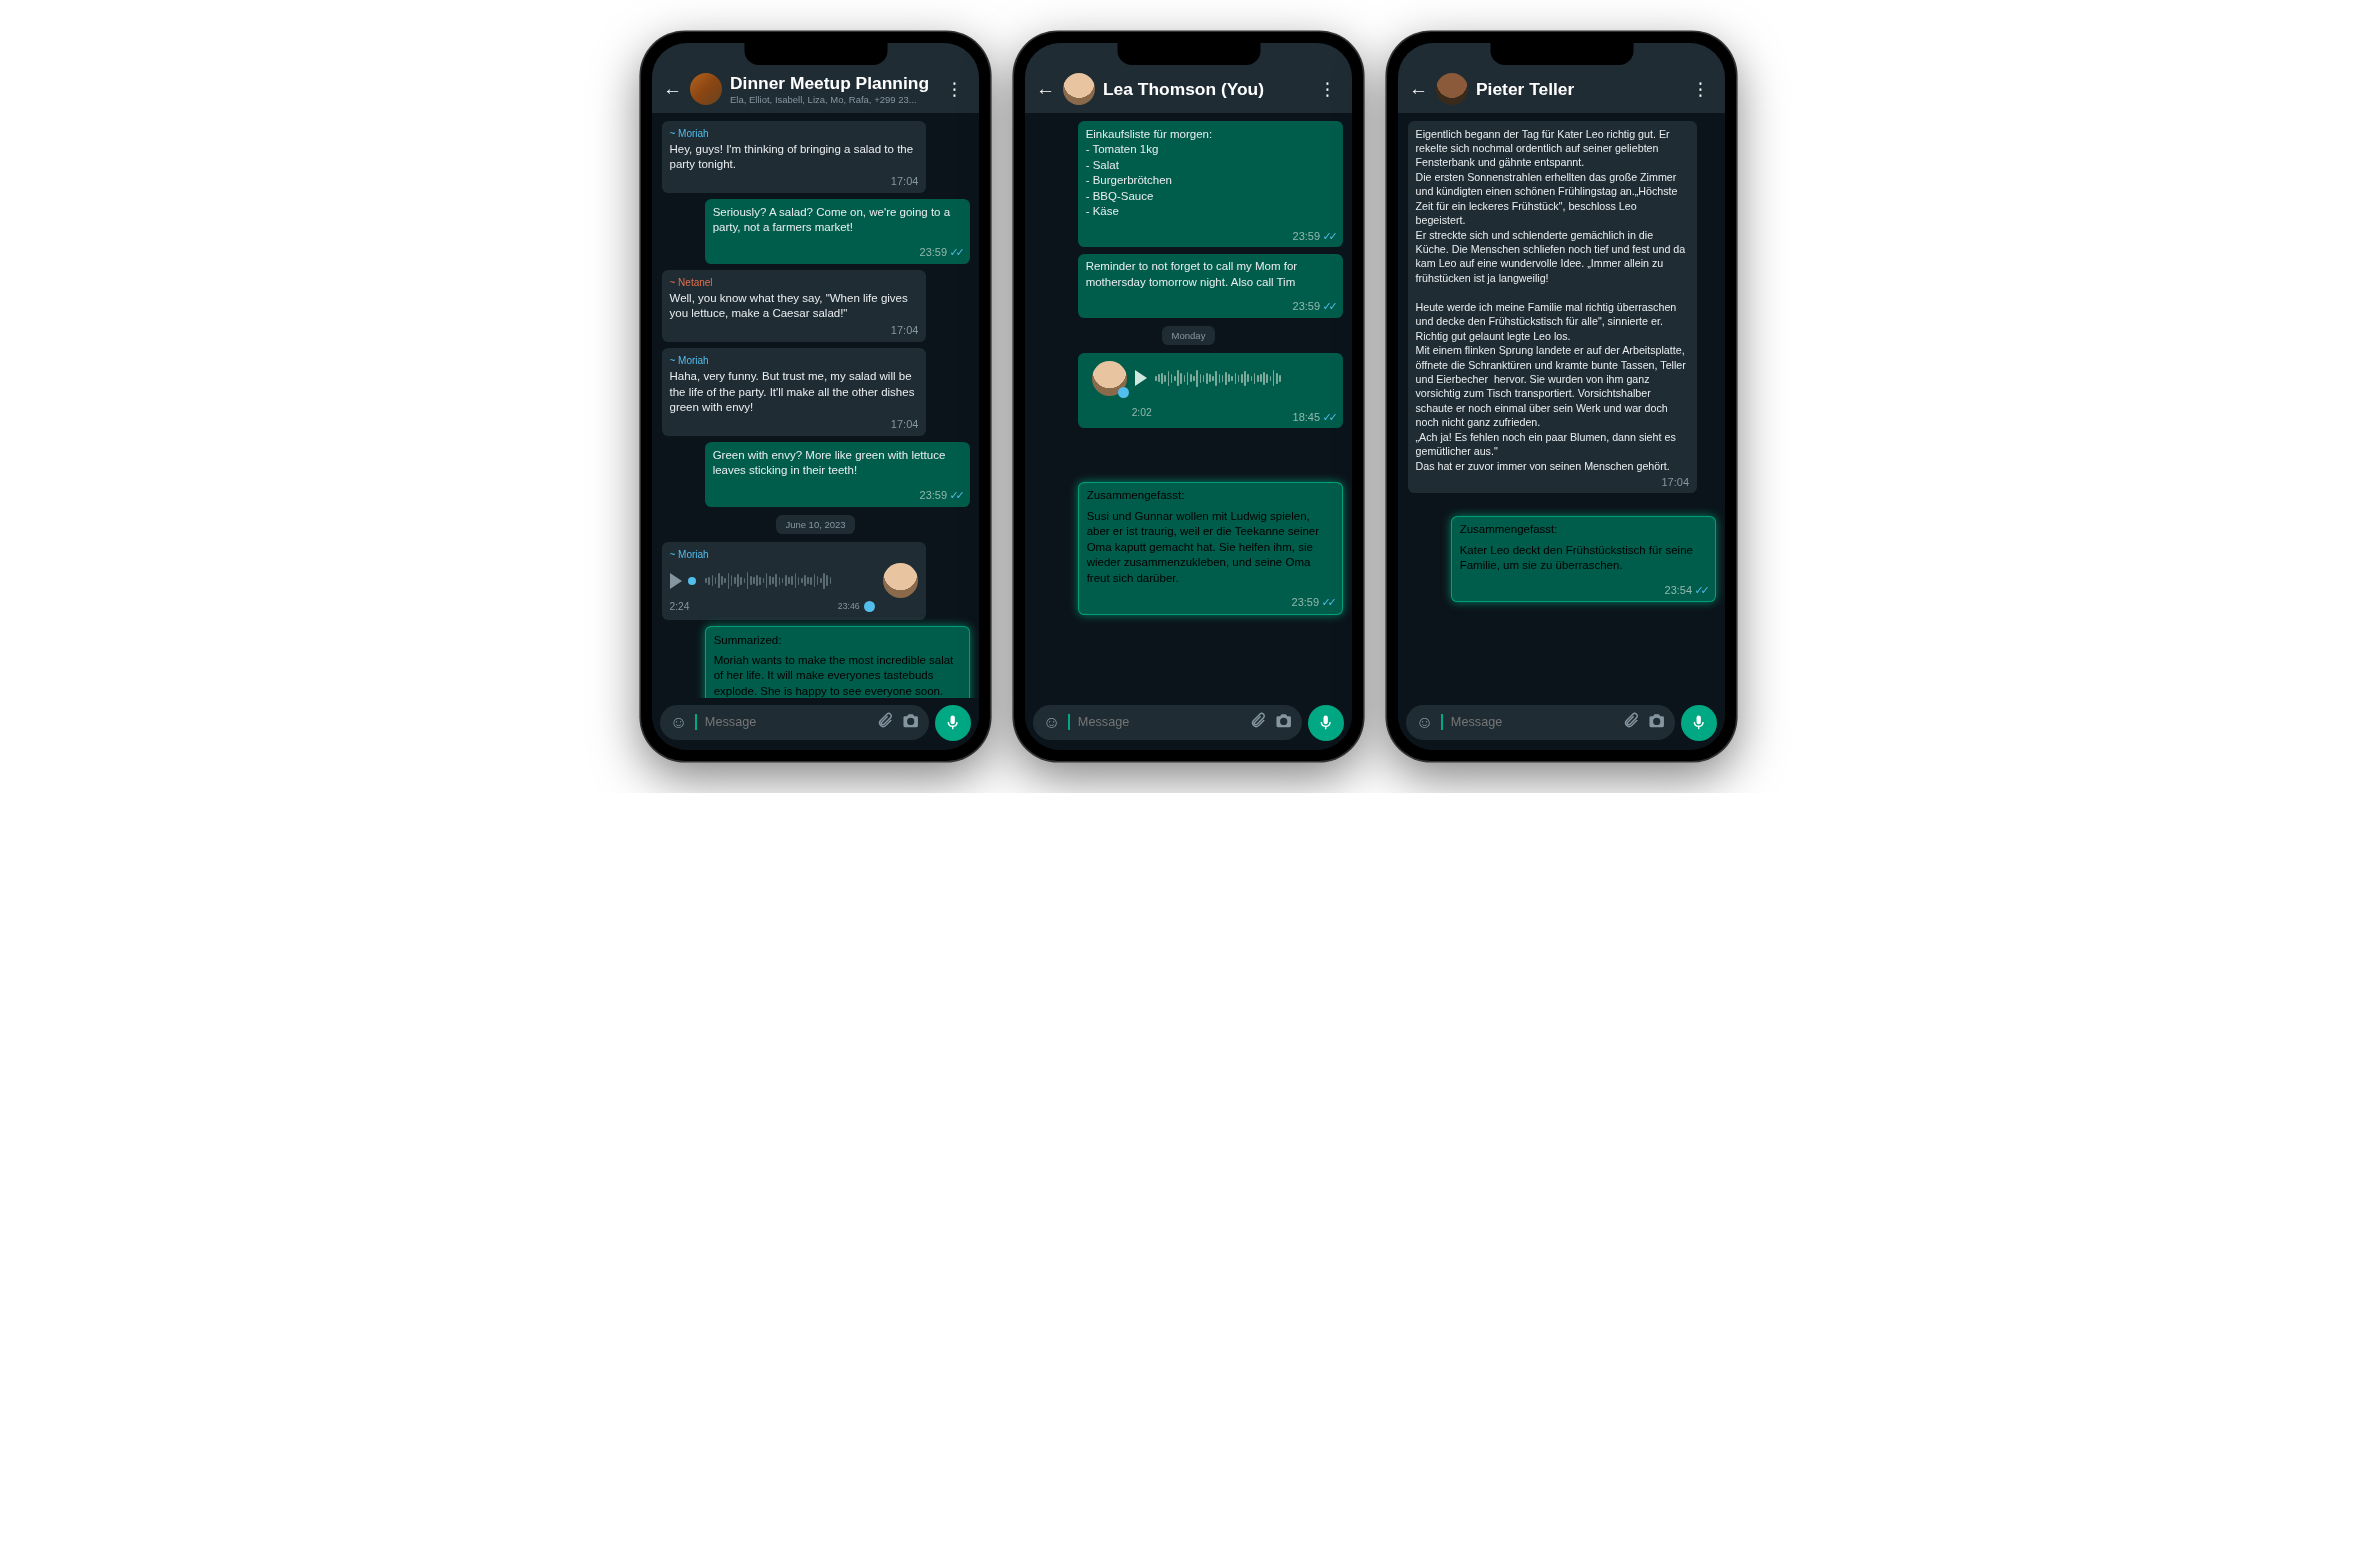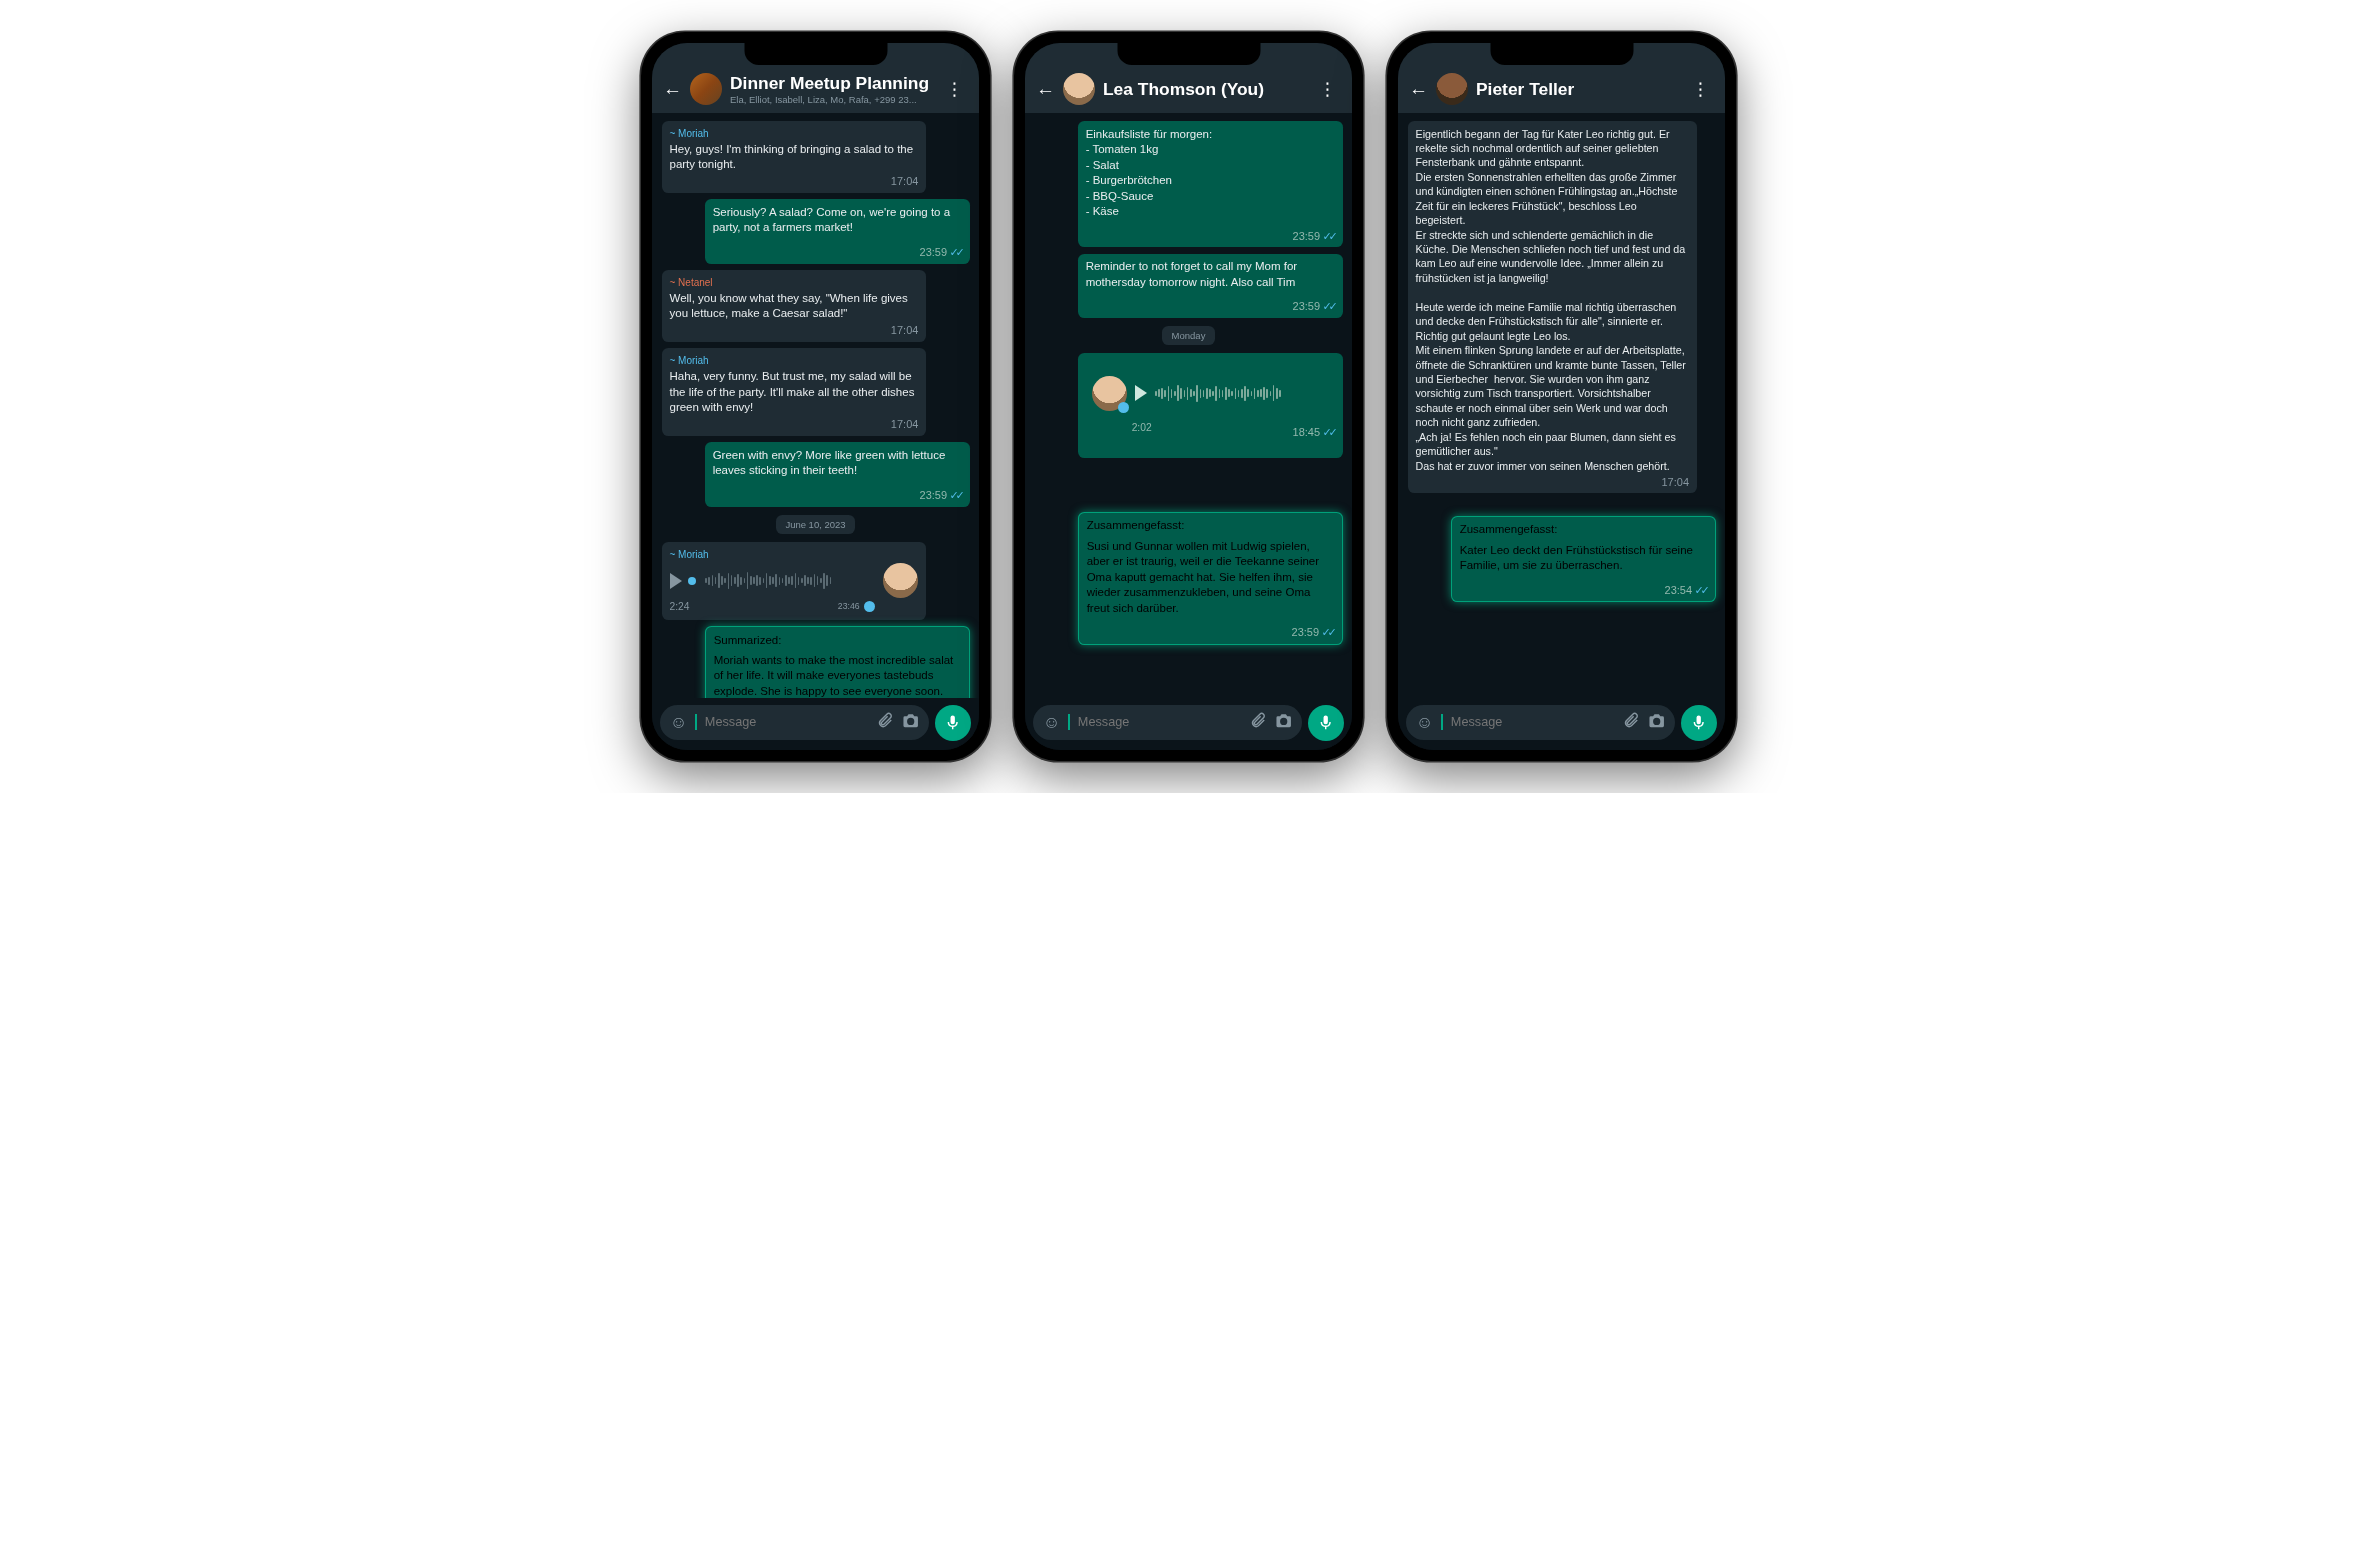--- a/index.html
+++ b/index.html
@@ -286,21 +286,21 @@
         <div class="meta"><span>23:59</span><span class="checks">✓✓</span></div>
       </div>
 
       <div class="msg out">
         <div class="msg-text">Reminder to not forget to call my Mom for mothersday tomorrow night. Also call Tim</div>
         <div class="meta"><span>23:59</span><span class="checks">✓✓</span></div>
       </div>
 
       <div class="date-chip">Monday</div>
 
-      <div class="msg out" style="padding:18px 8px;">
+      <div class="msg out" style="padding:3px 8px;">
         <div class="voice out-v">
           <div class="avatar small face1" style="position:relative;">
             <span class="mic-badge" style="position:absolute;bottom:-1.6px;right:-1.6px;"></span>
           </div>
           <div class="play"></div>
           <div class="wave">
               <span style="height: 4.8px;"></span>
               <span style="height: 8px;"></span>
               <span style="height: 11px;"></span>
               <span style="height: 6.3px;"></span>

